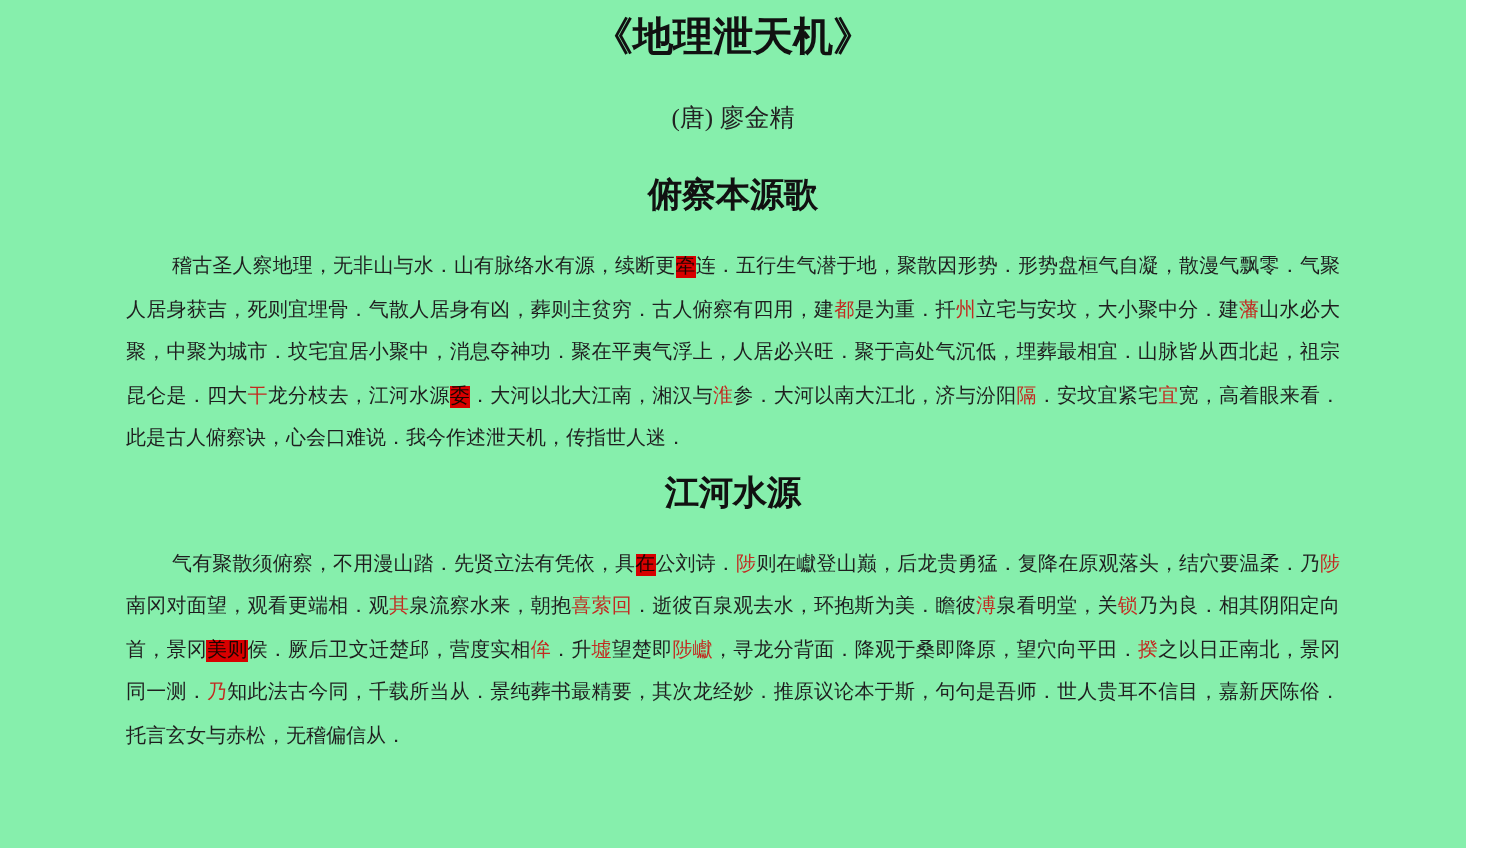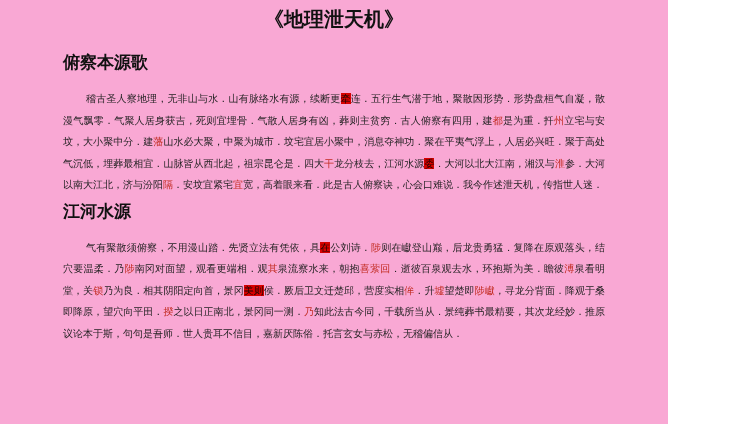--- a/index.html
+++ b/index.html
@@ -9,43 +9,43 @@
   }
   body {
     width: 754px;
     height: 424px;
     overflow: hidden;
     font-family: "Liberation Serif", "DejaVu Serif", serif;
     color: #1f1f1f;
   }
   .page {
     box-sizing: border-box;
-    width: 668px;
+    width: 733px;
     height: 424px;
     padding: 0 63px;
     overflow: hidden;
-    background: #f9a8d4;
+    background: #86efac;
   }
   .doc-title {
     margin: 6px 0 0 0;
     text-align: center;
     font-size: 20px;
     line-height: 26px;
     font-weight: bold;
     color: #111111;
   }
   .doc-author {
     margin: 19px 0 0 0;
     text-align: center;
     font-size: 12.5px;
     line-height: 16px;
     color: #222222;
   }
   .section-heading {
-    text-align: left;
+    text-align: center;
     font-size: 17px;
     line-height: 22px;
     font-weight: bold;
     color: #111111;
   }
   .section-heading.first {
     margin: 20px 0 0 0;
   }
   .section-heading.second {
     margin: 5px 0 0 0;
@@ -67,20 +67,21 @@
     background: #d80000;
     color: #1c0500;
   }
 </style>
 </head>
 <body>
 
 <div class="page">
   <div class="doc-title">《地理泄天机》</div>
 
+  <div class="doc-author">(唐)  廖金精</div>
 
   <div class="section-heading first">俯察本源歌</div>
 
   <p class="body-para"><span class="seg">稽古圣人察地理，无非山与水．山有脉络水有源，续断更</span><span class="seg mark">牵</span><span class="seg">连．五行生气潜于地，聚散因形势．形势盘桓气自凝，散漫气飘零．气聚人居身获吉，死则宜埋骨．气散人居身有凶，葬则主贫穷．古人俯察有四用，建</span><span class="seg red">都</span><span class="seg">是为重．扦</span><span class="seg red">州</span><span class="seg">立宅与安坟，大小聚中分．建</span><span class="seg red">藩</span><span class="seg">山水必大聚，中聚为城市．坟宅宜居小聚中，消息夺神功．聚在平夷气浮上，人居必兴旺．聚于高处气沉低，埋葬最相宜．山脉皆从西北起，祖宗昆仑是．四大</span><span class="seg red">干</span><span class="seg">龙分枝去，江河水源</span><span class="seg mark">委</span><span class="seg">．大河以北大江南，湘汉与</span><span class="seg red">淮</span><span class="seg">参．大河以南大江北，济与汾阳</span><span class="seg red">隔</span><span class="seg">．安坟宜紧宅</span><span class="seg red">宜</span><span class="seg">宽，高着眼来看．此是古人俯察诀，心会口难说．我今作述泄天机，传指世人迷．</span></p>
 
   <div class="section-heading second">江河水源</div>
 
   <p class="body-para"><span class="seg">气有聚散须俯察，不用漫山踏．先贤立法有凭依，具</span><span class="seg mark">在</span><span class="seg">公刘诗．</span><span class="seg red">陟</span><span class="seg">则在巘登山巅，后龙贵勇猛．复降在原观落头，结穴要温柔．乃</span><span class="seg red">陟</span><span class="seg">南冈对面望，观看更端相．观</span><span class="seg red">其</span><span class="seg">泉流察水来，朝抱</span><span class="seg red">喜萦回</span><span class="seg">．逝彼百泉观去水，环抱斯为美．瞻彼</span><span class="seg red">溥</span><span class="seg">泉看明堂，关</span><span class="seg red">锁</span><span class="seg">乃为良．相其阴阳定向首，景冈</span><span class="seg mark">美则</span><span class="seg">侯．厥后卫文迁楚邱，营度实相</span><span class="seg red">侔</span><span class="seg">．升</span><span class="seg red">墟</span><span class="seg">望楚即</span><span class="seg red">陟巘</span><span class="seg">，寻龙分背面．降观于桑即降原，望穴向平田．</span><span class="seg red">揆</span><span class="seg">之以日正南北，景冈同一测．</span><span class="seg red">乃</span><span class="seg">知此法古今同，千载所当从．景纯葬书最精要，其次龙经妙．推原议论本于斯，句句是吾师．世人贵耳不信目，嘉新厌陈俗．托言玄女与赤松，无稽偏信从．</span></p>
 </div>
 

